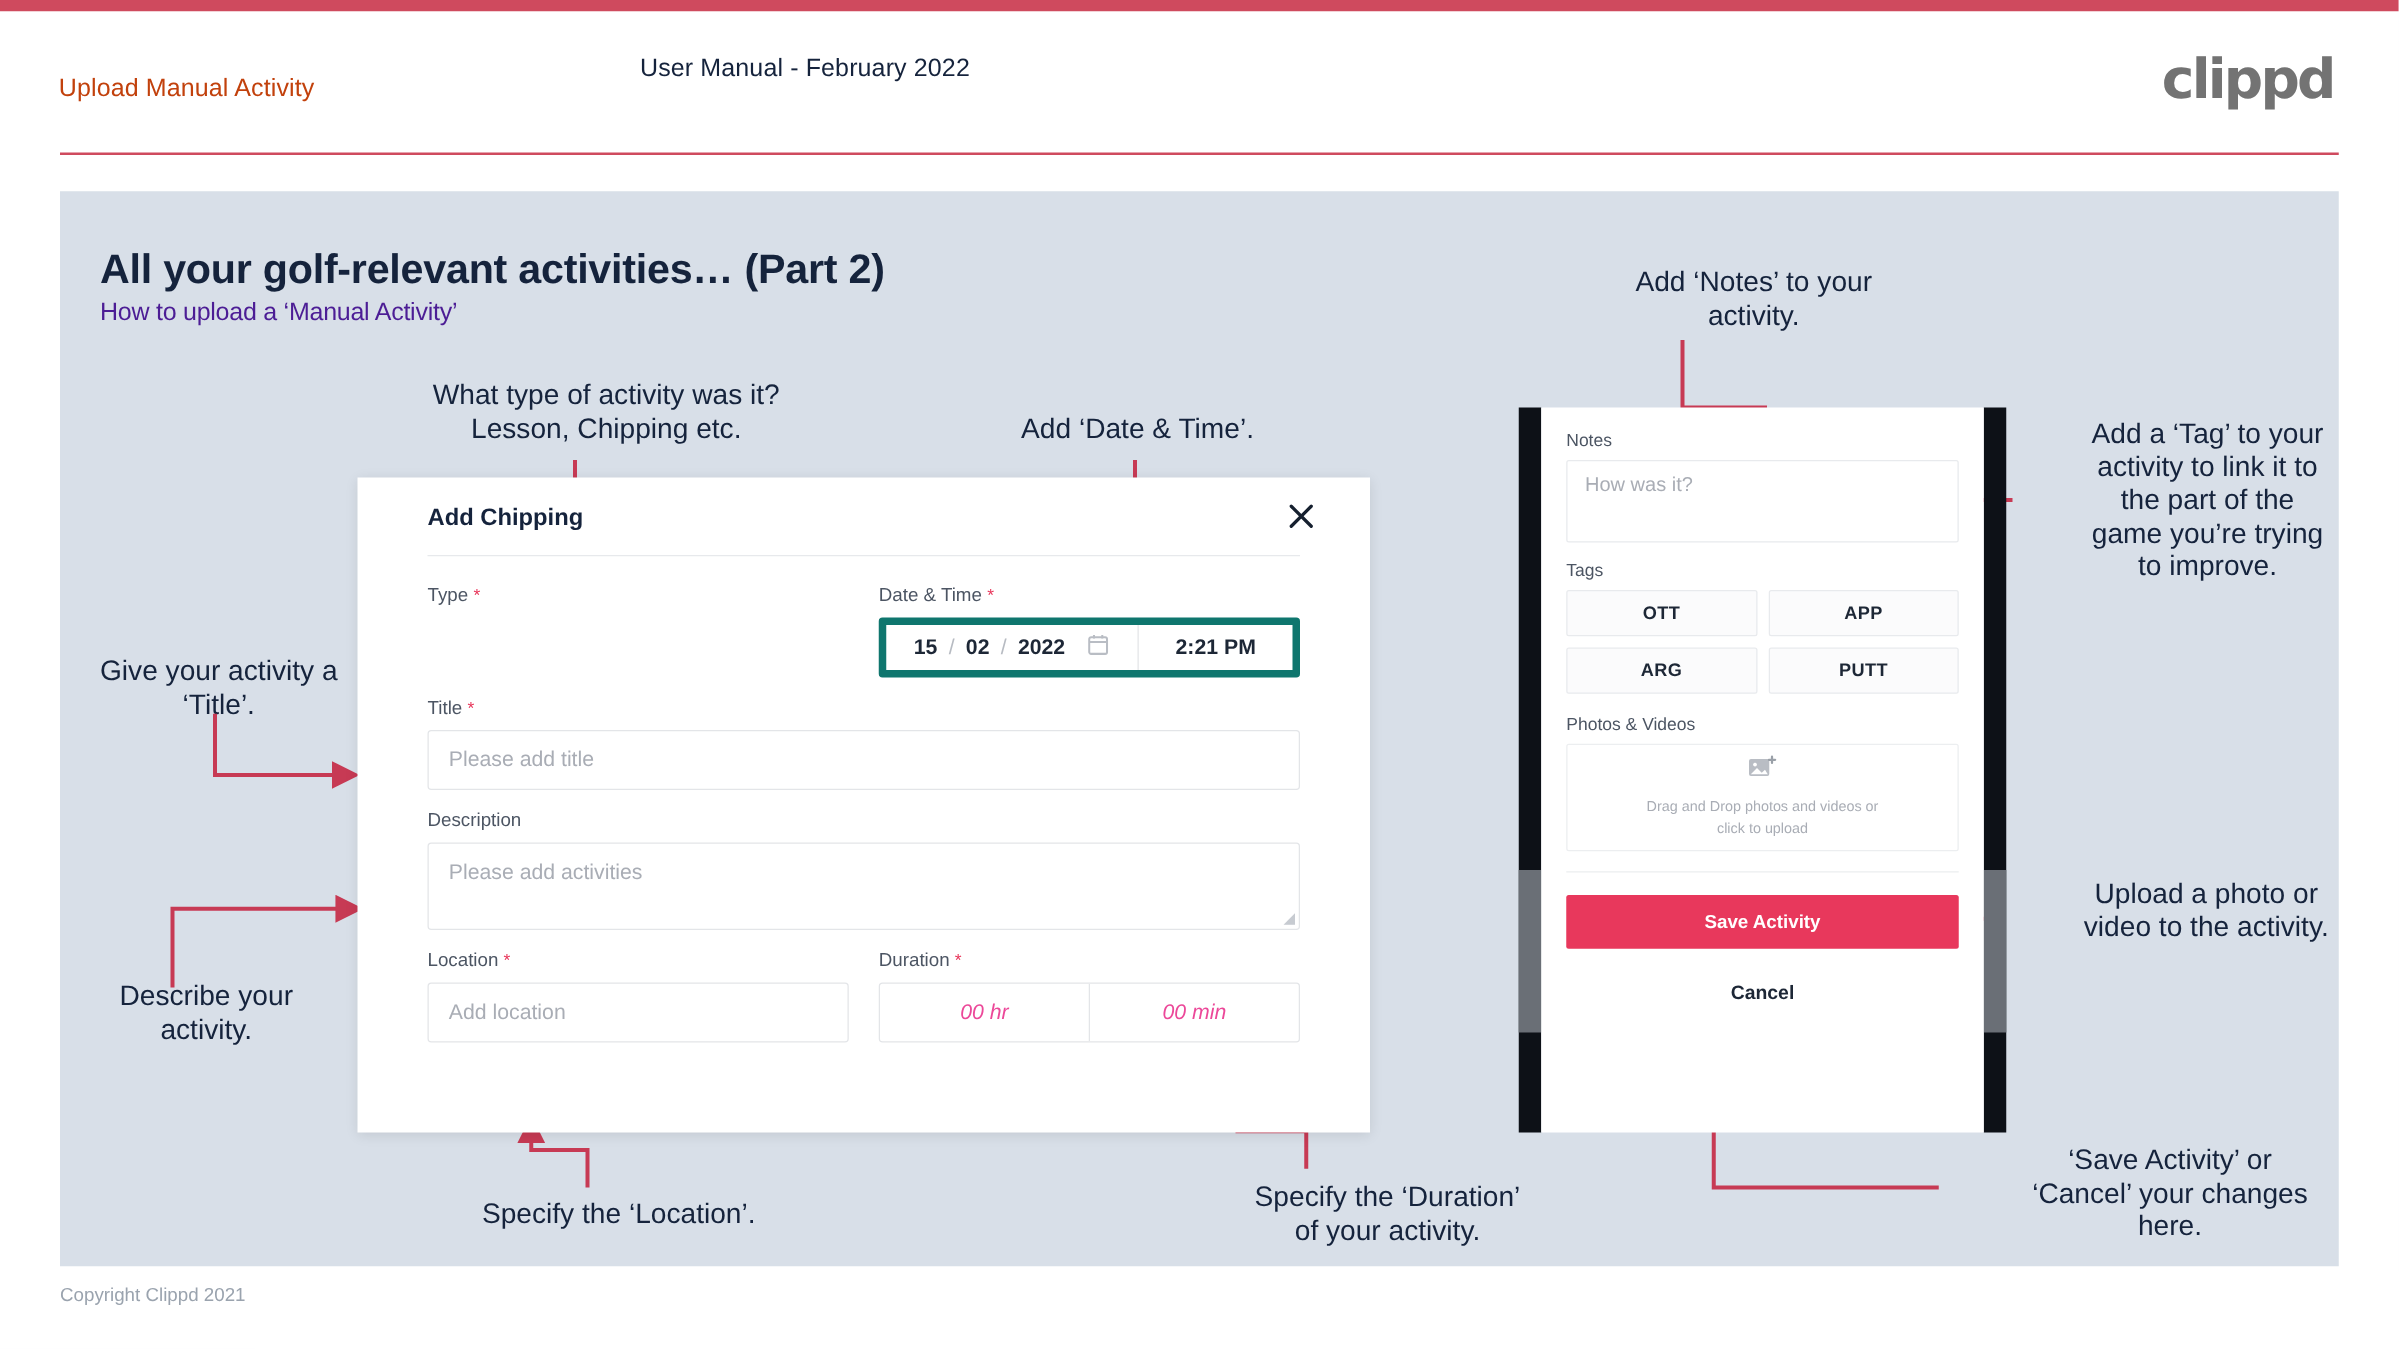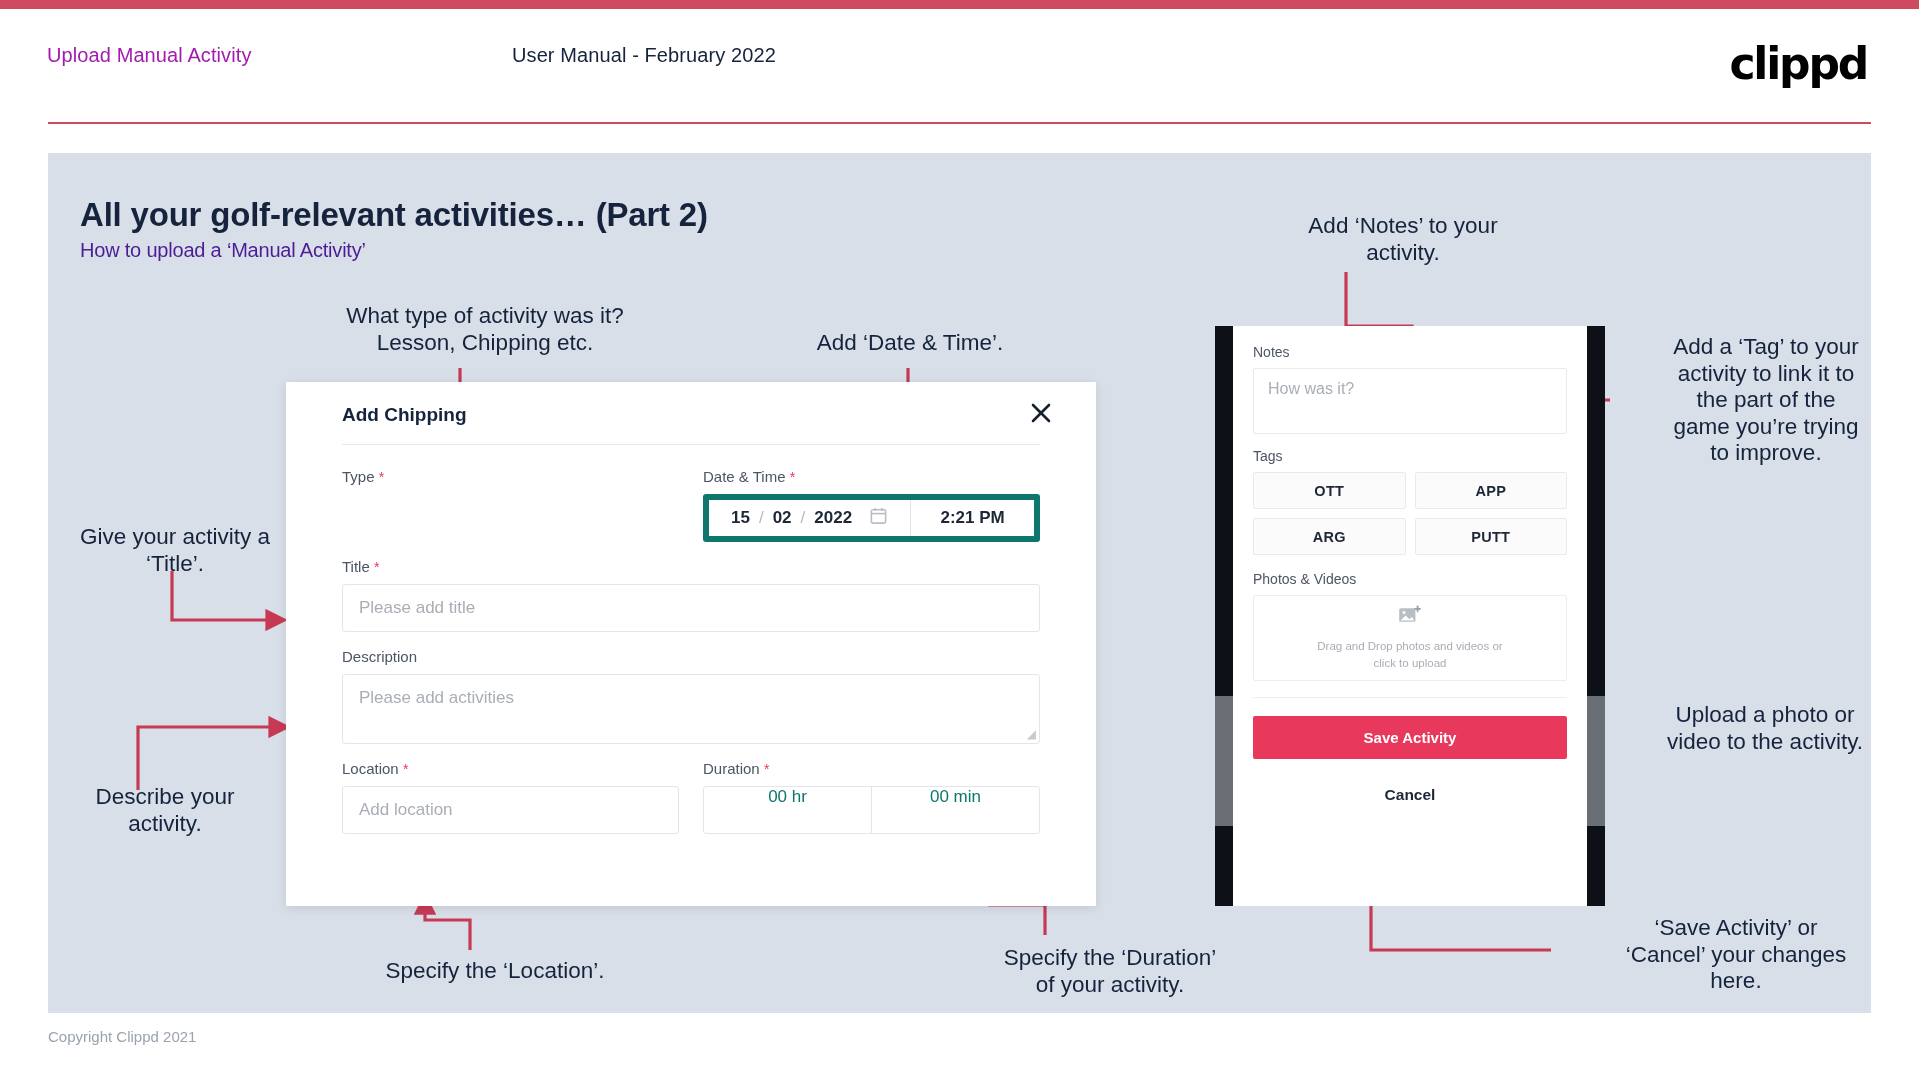--- a/index.html
+++ b/index.html
@@ -7,23 +7,23 @@
     width: 1919px; height: 1079px;
     background: #ffffff;
     font-family: "Liberation Sans", sans-serif;
     overflow: hidden;
   }
   #page { position: relative; width: 1919px; height: 1079px; background:#fff; }
 
   
   .topstrip { position:absolute; left:0; top:0; width:1919px; height:9px; background:#cf4a5e; }
 
-  .hdr-title { position:absolute; left:47px; top:44px; font-size:20px; color:#a21caf; font-weight:400; letter-spacing:.1px;}
+  .hdr-title { position:absolute; left:47px; top:60px; font-size:20px; color:#c2410c; font-weight:400; letter-spacing:.1px;}
   .hdr-sub   { position:absolute; left:512px; top:44px; font-size:20px; color:#15233c; font-weight:400; letter-spacing:.1px;}
-  .logo { position:absolute; right:52px; top:42px; font-size:44px; font-weight:700; color:#000000;
+  .logo { position:absolute; right:52px; top:42px; font-size:44px; font-weight:700; color:#737373;
           letter-spacing:-2.2px; line-height:1; font-family:"DejaVu Sans", sans-serif;text-align:right;}
   .hdr-rule { position:absolute; left:48px; top:122px; width:1823px; height:2px; background:#cf4a5e; }
 
   
   .slide { position:absolute; left:48px; top:153px; width:1823px; height:860px; background:#d8dfe8; }
 
   .h1 { position:absolute; left:80px; top:196px; font-size:33px; font-weight:700; color:#15233c; letter-spacing:-.2px;}
   .h2 { position:absolute; left:80px; top:239px; font-size:20px; font-weight:400; color:#4c1d95; letter-spacing:-.2px;}
 
   .copyright { position:absolute; left:48px; top:1028px; font-size:15px; color:#9aa3ae; }
@@ -60,21 +60,21 @@
             color:#1d2736; font-weight:700; border-right:1px solid #e3e5e8; }
   .dtdate .sl { color:#b7bbc2; font-weight:400; }
   .dttime { flex:1; display:flex; align-items:center; justify-content:center; font-size:17px;
             color:#1d2736; font-weight:700; }
 
   .ta { height:70px; border:1px solid #e3e5e8; border-radius:3px; background:#fff;
         padding:13px 16px; font-size:17px; color:#a9adb5; position:relative; }
   .ta .grip { position:absolute; right:3px; bottom:2px; color:#c7cbd1; font-size:12px;}
 
   .durwrap { display:flex; width:100%; border:1px solid #e3e5e8; border-radius:3px; height:48px; overflow:hidden;}
-  .durcell { flex:1; display:flex; align-items:flex-start; justify-content:center; font-size:17px; color:#0f766e;}
+  .durcell { flex:1; display:flex; align-items:center; justify-content:center; font-size:17px; color:#ec4899;font-style:italic;}
   .durcell.first { border-right:1px solid #e3e5e8; }
 
   
   .phone { position:absolute; left:1215px; top:326px; width:390px; height:580px; }
   .bezel-l { position:absolute; left:0; top:0; width:18px; height:580px; background:#0d1117; }
   .bezel-r { position:absolute; right:0; top:0; width:18px; height:580px; background:#0d1117; }
   .bezel-l .gr { position:absolute; left:0; top:370px; width:18px; height:130px; background:#6a6f76; }
   .bezel-r .gr { position:absolute; left:0; top:370px; width:18px; height:130px; background:#6a6f76; }
   .screen { position:absolute; left:18px; top:0; width:354px; height:580px; background:#fff; }
 

